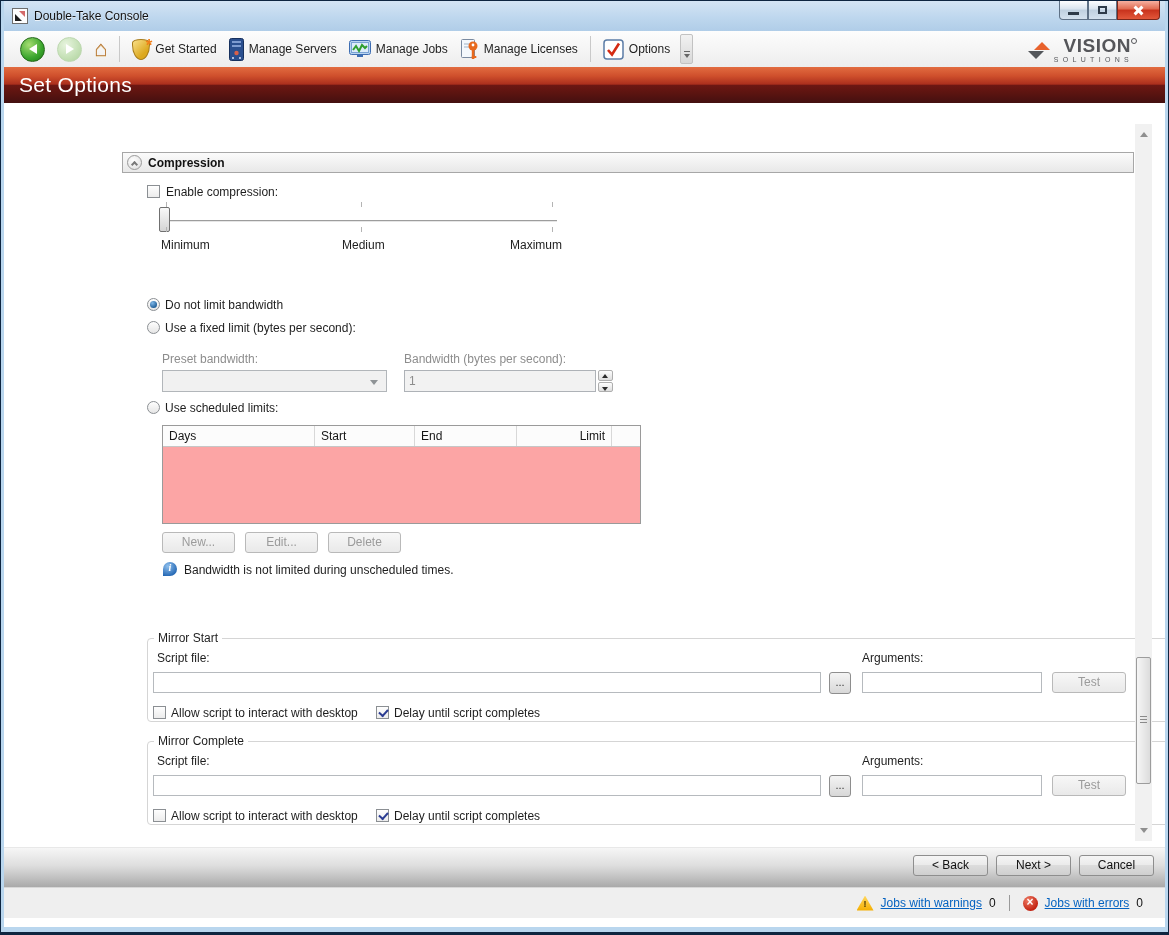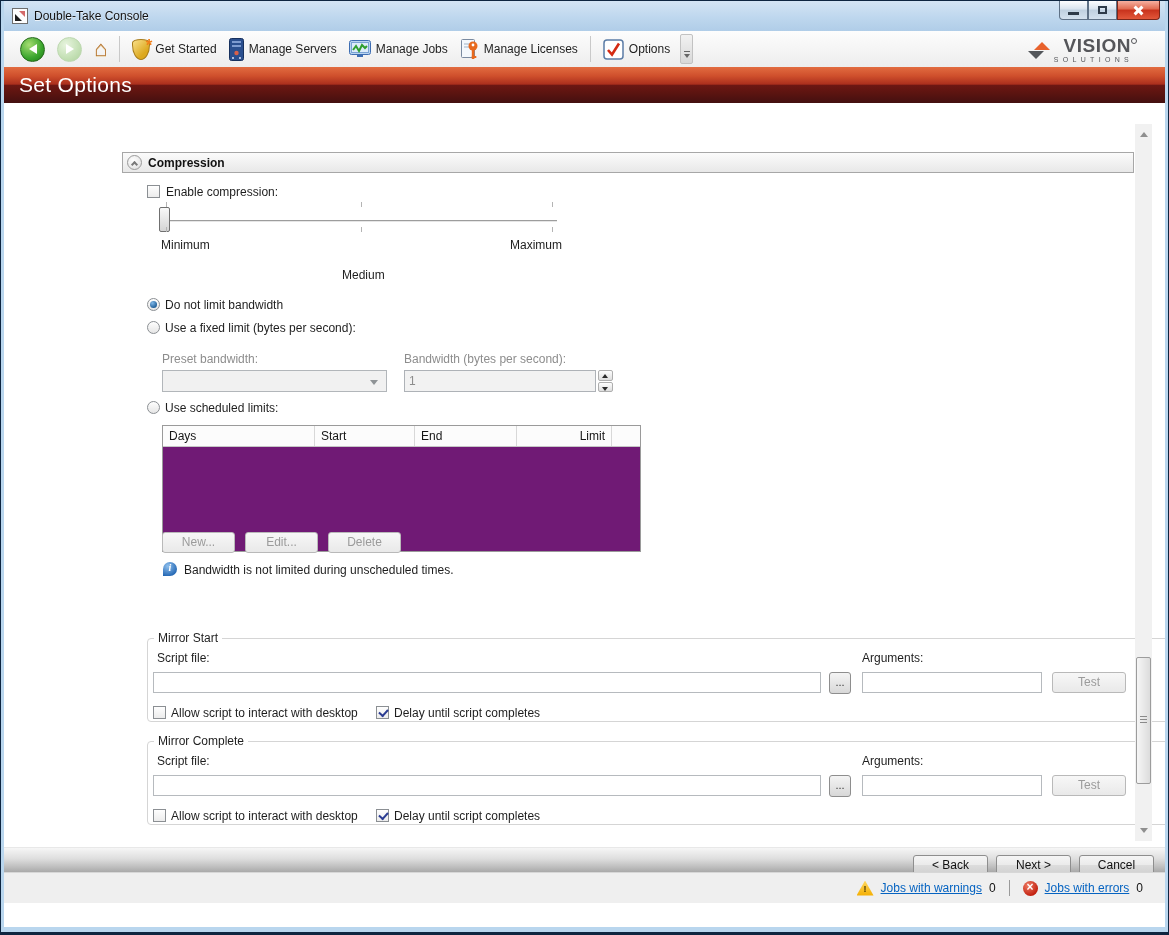--- a/index.html
+++ b/index.html
@@ -85,40 +85,40 @@
   .textbox { position:absolute; height:22px; border:1px solid #aeb2b7; background:#fff; font-family:"Liberation Sans",sans-serif; font-size:12px; padding:0 4px; color:#1e1e1e; }
   .textbox:disabled,.textbox.dis { background:#f2f2f2; color:#8d8d8d; }
   .combo { position:absolute; height:22px; border:1px solid #b2b6ba; background:#f1f1f1; }
   .combo::after { content:""; position:absolute; right:8px; top:9px; width:0;height:0; border-left:4px solid transparent; border-right:4px solid transparent; border-top:5px solid #8f9396; }
   .spinner { position:absolute; width:15px; height:22px; display:flex; flex-direction:column; gap:1px; }
   .spin-b { flex:1; border:1px solid #aeaeae; background:linear-gradient(180deg,#fdfdfd,#dedede); border-radius:2px; position:relative; }
   .spin-b.up::after { content:""; position:absolute; left:3px; top:3px; width:0;height:0; border-left:3px solid transparent; border-right:3px solid transparent; border-bottom:4px solid #2a2a2a; }
   .spin-b.dn::after { content:""; position:absolute; left:3px; top:4px; width:0;height:0; border-left:3px solid transparent; border-right:3px solid transparent; border-top:4px solid #2a2a2a; }
 
   
-  .sched { position:absolute; left:158px; top:322px; width:479px; height:127px; border:1px solid #9a9a9a; background:#701a75; }
+  .sched { position:absolute; left:158px; top:322px; width:479px; height:99px; border:1px solid #9a9a9a; background:#fca5a5; }
   .sched-head { display:flex; height:21px; background:#fcfcfc; border-bottom:1px solid #c6c6c6; }
   .sched-col { padding:3px 6px; border-right:1px solid #d8d8d8; color:#161616; }
   .c-days{width:152px;} .c-start{width:100px;} .c-end{width:102px;} .c-limit{width:95px; text-align:right;} .c-extra{flex:1; border-right:none;}
 
   .btn { position:absolute; height:21px; border:1px solid #8e8e8e; border-radius:3px; background:linear-gradient(180deg,#f5f5f5 0%,#ebebeb 45%,#dcdcdc 50%,#cfcfcf 100%); font-size:12px; color:#111; text-align:center; line-height:19px; font-family:"Liberation Sans",sans-serif; }
   .btn.dis { color:#9b9b9b; border-color:#b9b9b9; background:linear-gradient(180deg,#f7f7f7,#e9e9e9); }
 
   .info-icon { position:absolute; width:14px; height:14px; border-radius:50% 50% 50% 0; background:radial-gradient(circle at 35% 30%,#8fc0ee,#1e62b0 80%); transform:rotate(0deg); }
   .info-icon::after { content:"i"; position:absolute; left:0; right:0; top:0; text-align:center; color:#fff; font-size:10px; font-style:italic; font-weight:bold; font-family:"Liberation Serif",serif; }
 
   
   .grp { position:absolute; left:143px; width:1130px; height:91px; border:1px solid #d5d5d5; border-radius:4px; }
   .grp legend { margin-left:6px; padding:0 4px; color:#1e1e1e; }
   .grp .in-lbl { position:absolute; white-space:nowrap; }
   .grp .in-text { position:absolute; height:21px; border:1px solid #b6babe; background:#fff; font-family:"Liberation Sans",sans-serif; font-size:12px; padding:0 4px; }
   .browse { position:absolute; width:22px; height:22px; border:1px solid #8e8e8e; border-radius:3px; background:linear-gradient(180deg,#f4f4f4,#d8d8d8); text-align:center; line-height:18px; font-size:11px; color:#333; }
 
   
-  .footer { height:25px; background:linear-gradient(180deg,#f6f6f6 0%,#dedede 45%,#c2c2c2 75%,#a9a9a9 100%); border-top:1px solid #e8e8e8; position:relative; }
+  .footer { height:40px; background:linear-gradient(180deg,#f6f6f6 0%,#dedede 45%,#c2c2c2 75%,#a9a9a9 100%); border-top:1px solid #e8e8e8; position:relative; }
   .statusbar { height:31px; background:#efefef; border-top:1px solid #d7d7d7; position:relative; display:flex; align-items:center; justify-content:flex-end; padding-right:22px; gap:7px;padding-left:24px; }
   .link { color:#0563c1; text-decoration:underline; }
   .count { color:#111; }
   .stat-sep { width:1px; height:16px; background:#9a9a9a; margin:0 6px; }
   .warn-icon { position:relative; width:17px; height:15px; }
   .warn-icon::before { content:""; position:absolute; inset:0; background:linear-gradient(#ffd75e,#f4ae00); clip-path:polygon(50% 0,100% 100%,0 100%); }
   .warn-icon::after { content:"!"; position:absolute; left:0; right:0; top:3px; text-align:center; font-weight:bold; font-size:9px; color:#4a3800; }
   .err-icon { position:relative; width:15px; height:15px; border-radius:50%; background:radial-gradient(circle at 35% 30%,#ef7b64,#c01d0c 75%); }
   .err-icon::after { content:"\00d7"; position:absolute; left:0; right:0; top:-1px; text-align:center; color:#fff; font-weight:bold; font-size:12px; }
 
@@ -244,21 +244,21 @@
 
       <div class="sl-track"></div>
       <div class="sl-thumb"></div>
       <div class="tick" style="left:162px; top:99px;"></div>
       <div class="tick" style="left:357px; top:99px;"></div>
       <div class="tick" style="left:548px; top:99px;"></div>
       <div class="tick" style="left:162px; top:124px;"></div>
       <div class="tick" style="left:357px; top:124px;"></div>
       <div class="tick" style="left:548px; top:124px;"></div>
       <span class="lbl" style="left:157px; top:135px;">Minimum</span>
-      <span class="lbl" style="left:338px; top:135px;margin-top:30px;">Medium</span>
+      <span class="lbl" style="left:338px; top:135px;">Medium</span>
       <span class="lbl" style="left:506px; top:135px;">Maximum</span>
 
       <div class="rb sel" style="left:143px; top:195px;"></div>
       <span class="lbl" style="left:161px; top:195px;">Do not limit bandwidth</span>
       <div class="rb" style="left:143px; top:218px;"></div>
       <span class="lbl" style="left:161px; top:218px;">Use a fixed limit (bytes per second):</span>
 
       <span class="lbl dis" style="left:158px; top:249px;">Preset bandwidth:</span>
       <span class="lbl dis" style="left:400px; top:249px;">Bandwidth (bytes per second):</span>
       <div class="combo" style="left:158px; top:267px; width:225px;"></div>

